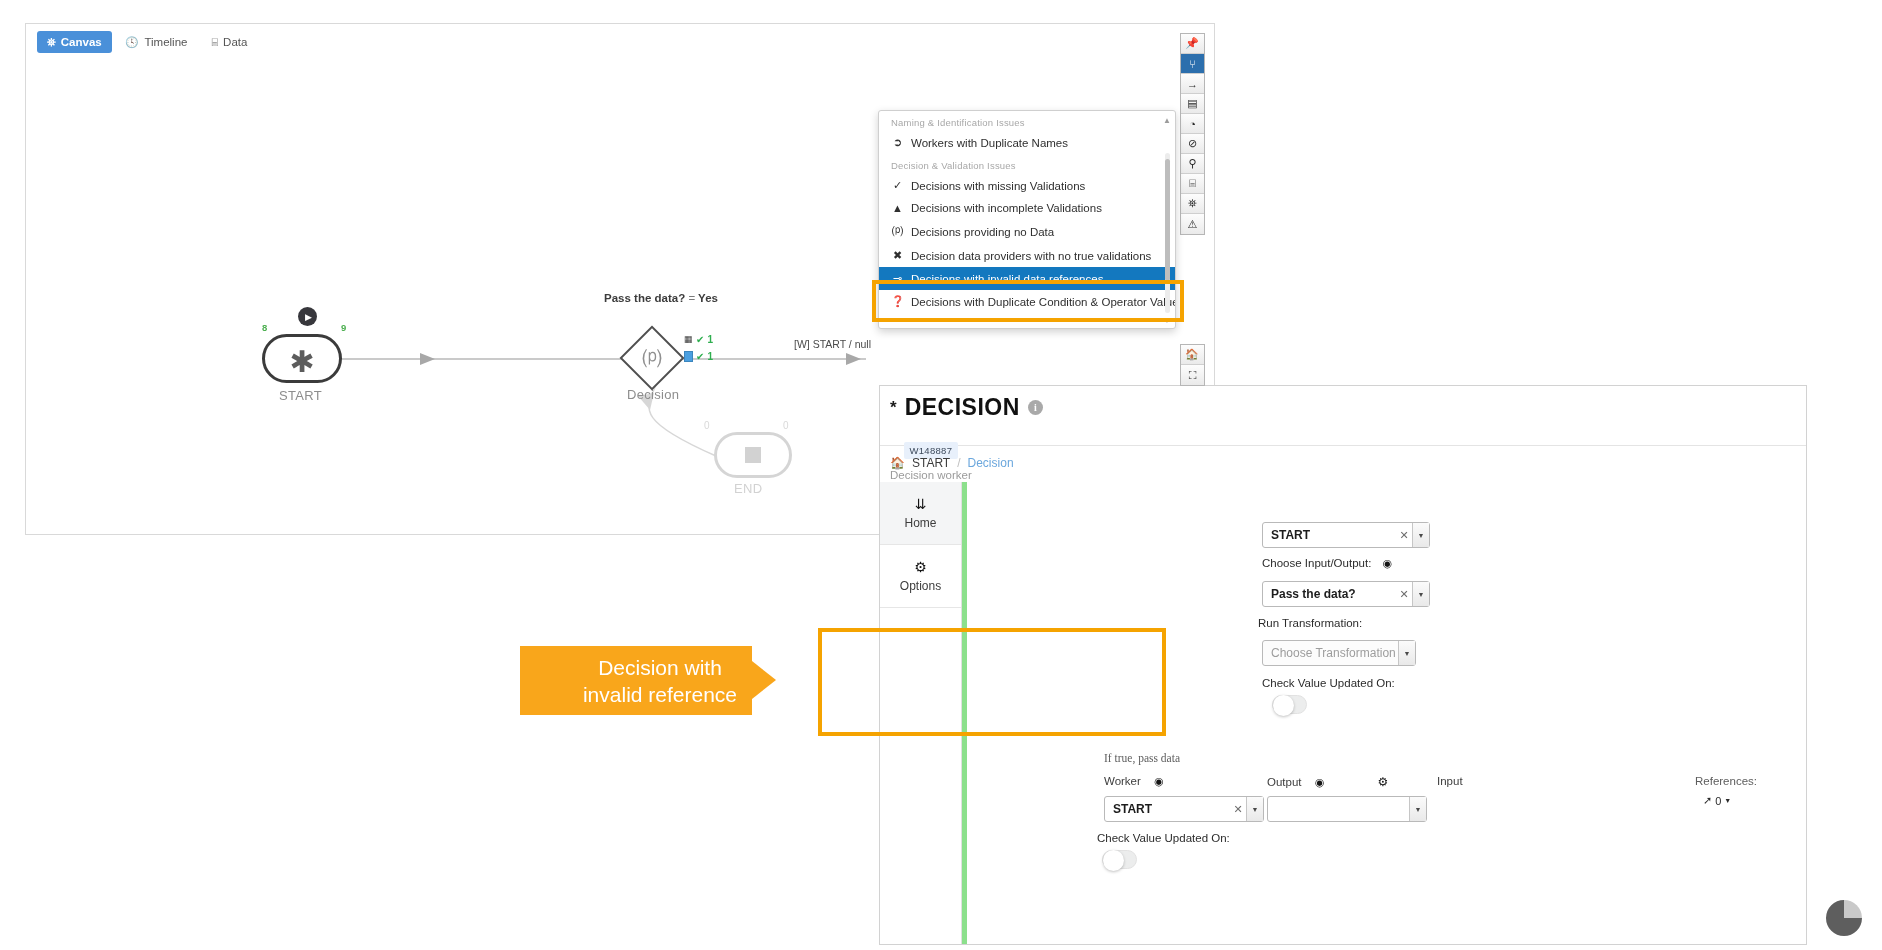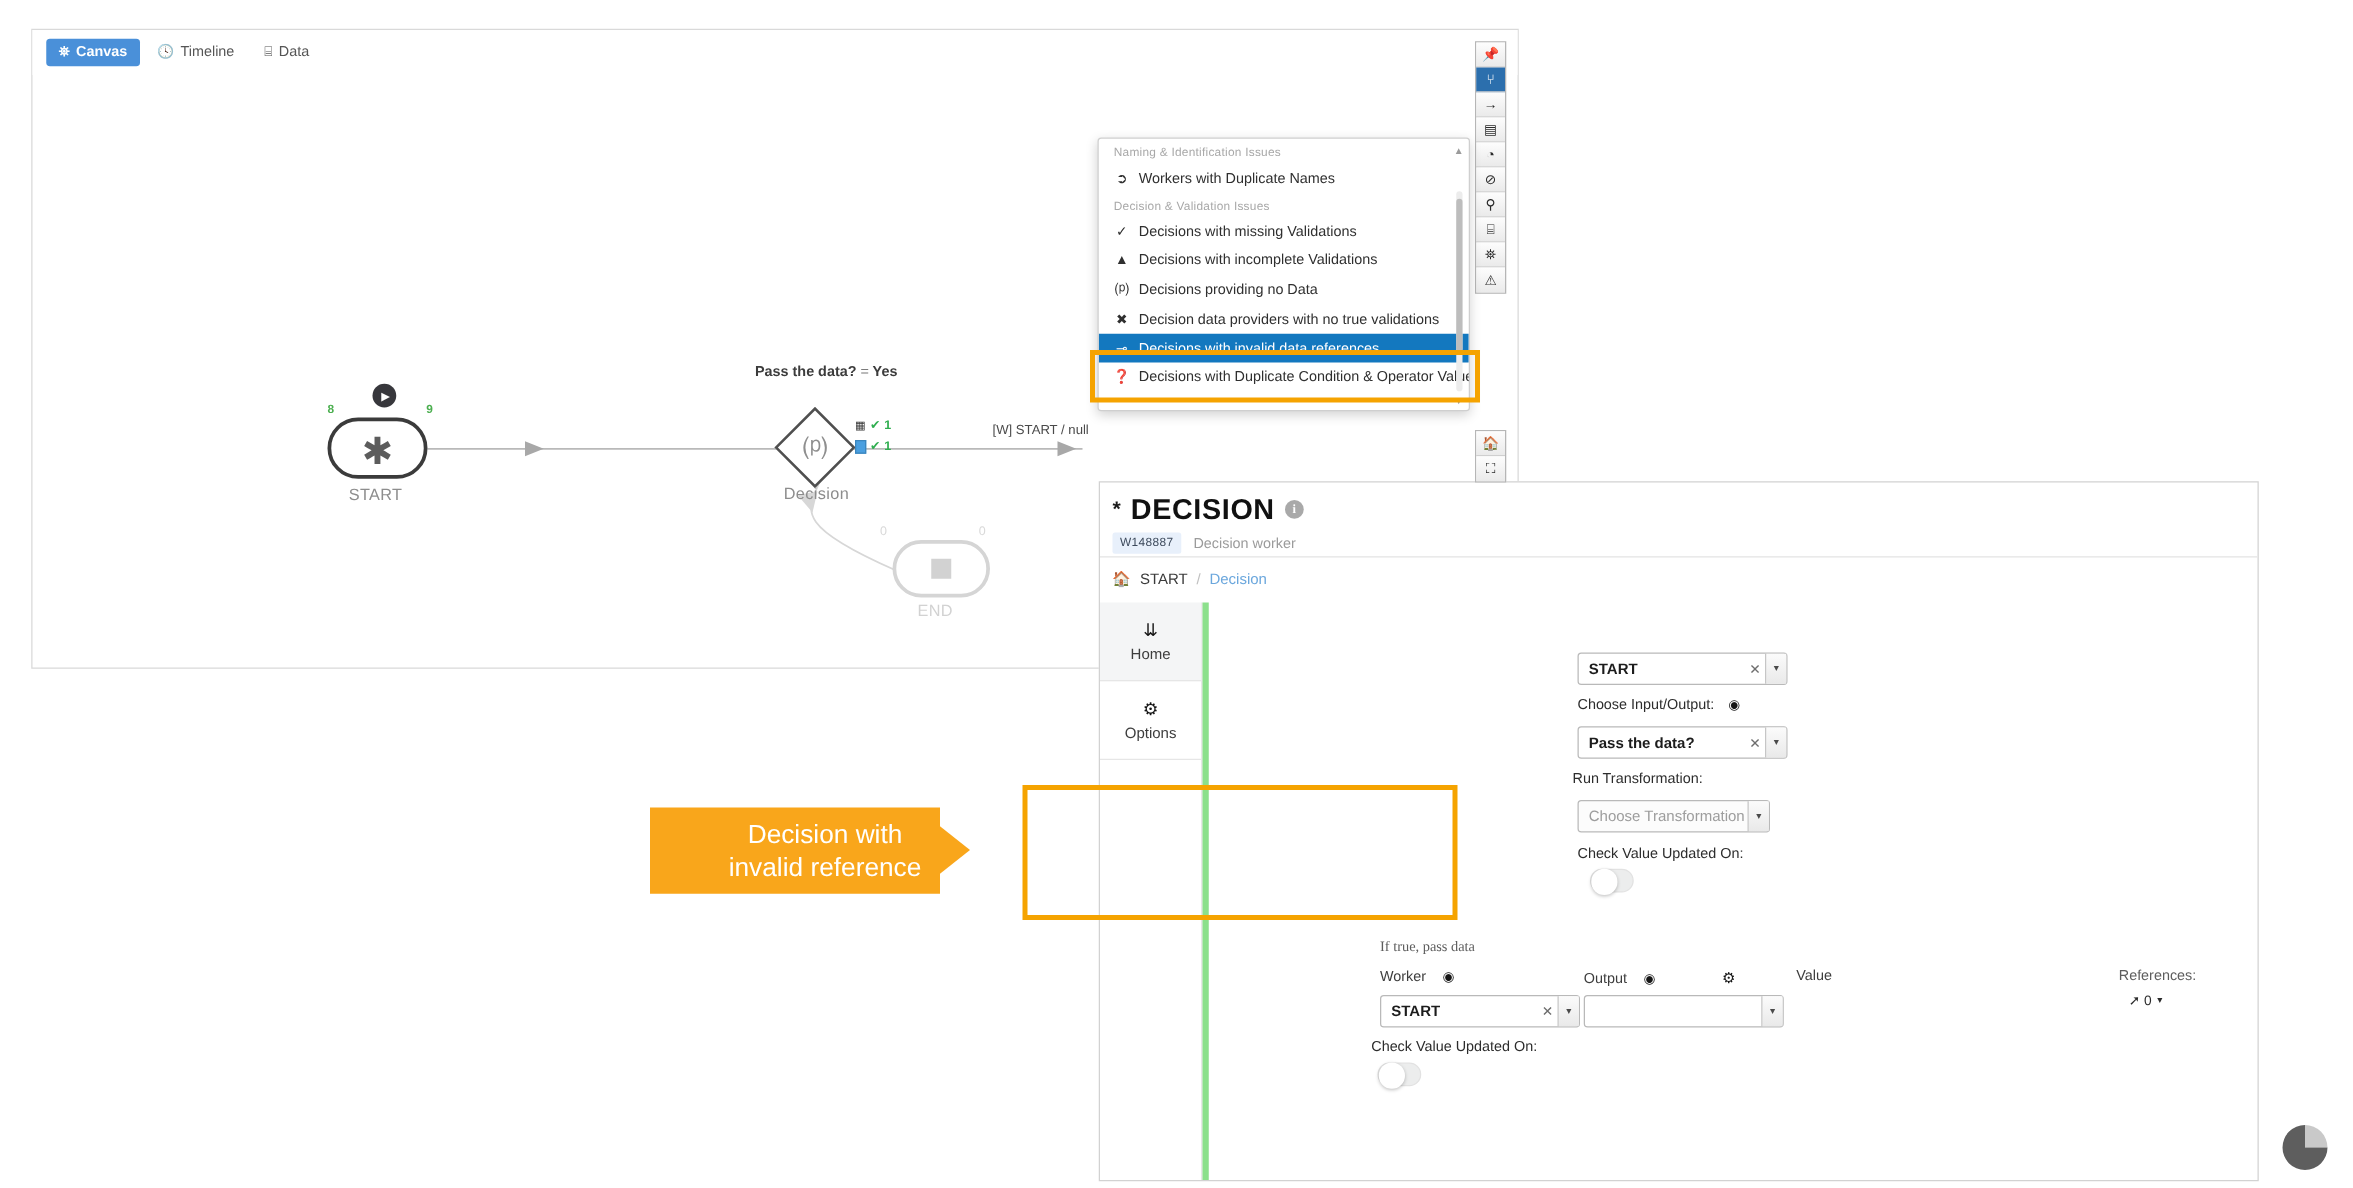--- a/index.html
+++ b/index.html
@@ -149,21 +149,21 @@
   #panel-title {
     position:absolute; left:10px; top:8px; display:flex; align-items:center; gap:8px;
   }
   #panel-title .ast { font-size:17px; color:#1b1b1b; font-weight:bold; }
   #panel-title .ttl { font-size:23px; font-weight:bold; letter-spacing:.5px; color:#111; }
   #panel-title .info {
     width:15px; height:15px; border-radius:50%; background:#a9a9a9; color:#fff;
     font-size:10px; font-weight:bold; display:flex; align-items:center; justify-content:center;
     font-family:"Liberation Serif", serif;
   }
-  #panel-sub { position:absolute; left:10px; top:40px; display:flex; align-items:center; gap:10px; }
+  #panel-sub { position:absolute; left:10px; top:56px; display:flex; align-items:center; gap:10px;flex-direction:column; }
   .wid-badge {
     background:#e8f0fb; color:#3d4a5c; font-size:9.5px; padding:3px 6px; border-radius:2px;
     letter-spacing:.3px;
   }
   #panel-sub .subtxt { font-size:11.5px; color:#9b9b9b; }
   #panel-crumb {
     position:absolute; left:10px; top:70px; display:flex; align-items:center; gap:7px;
     font-size:12px; color:#3b3b3b;
   }
   #panel-crumb .sep { color:#c0c0c0; }
@@ -442,21 +442,21 @@
       <div class="fld-label plain" style="left:300px; top:293px; color:#3d3d3d;">
         <span>Output</span>
         <span class="eye" style="margin-left:10px;">◉</span>
         <span class="gear-sm" style="margin-left:50px;">⚙</span>
       </div>
       <div class="sel-box" style="left:300px; top:314px; width:160px;">
         <span class="val"></span>
         <span class="caret">▼</span>
       </div>
 
-      <div class="fld-label plain" style="left:470px; top:293px; color:#3d3d3d;">Value</div>
+      <div class="fld-label plain" style="left:470px; top:293px; color:#3d3d3d;">Input</div>
 
       <div class="fld-label plain" style="left:728px; top:293px; color:#5d5d5d;">References:</div>
       <div style="position:absolute; left:736px; top:312px; display:flex; align-items:center; gap:3px; font-size:11px; color:#2b2b2b;">
         <span>➚</span>
         <span>0</span>
         <span style="font-size:7px;">▼</span>
       </div>
 
       <div class="fld-label" style="left:130px; top:350px;">Check Value Updated On:</div>
       <div class="toggle" style="left:135px; top:368px;">

